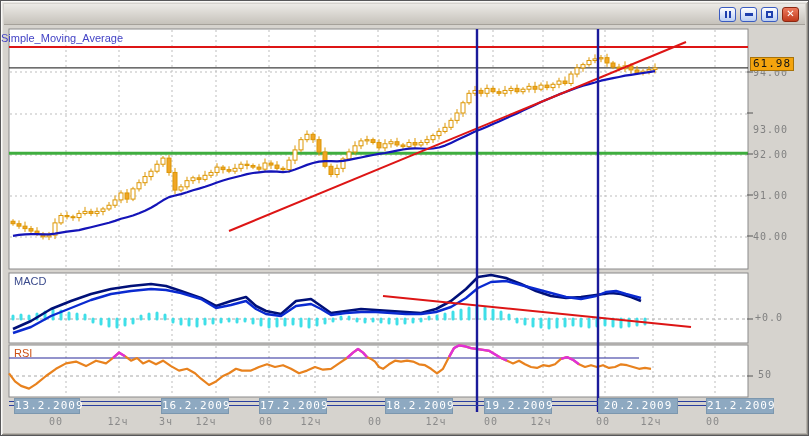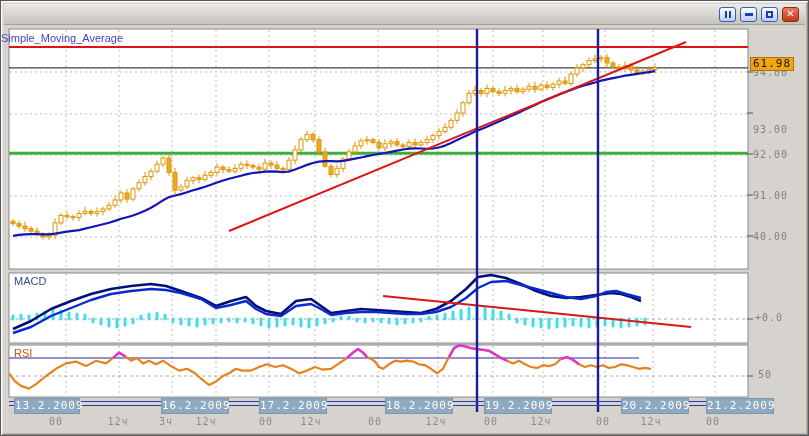--- a/index.html
+++ b/index.html
@@ -491,21 +491,21 @@
       <div class="price-tick axis-num" style="top: 66px;">94.00</div>
       <div class="price-tick axis-num" style="top: 123px;">93.00</div>
       <div class="price-tick axis-num" style="top: 148px;">92.00</div>
       <div class="price-tick axis-num" style="top: 189px;">91.00</div>
       <div class="price-tick axis-num" style="top: 230px;">40.00</div>
       <div class="datebox" style="left: 13px; width: 66px;">13.2.2009</div>
       <div class="datebox" style="left: 160px; width: 68px;">16.2.2009</div>
       <div class="datebox" style="left: 258px; width: 68px;">17.2.2009</div>
       <div class="datebox" style="left: 370px; width: 68px; margin-left: 14px;">18.2.2009</div>
       <div class="datebox" style="left: 483px; width: 68px;">19.2.2009</div>
-      <div class="datebox" style="left: 620px; width: 68px;">20.2.2009</div>
+      <div class="datebox" style="left: 597px; width: 80px;">20.2.2009</div>
       <div class="datebox" style="left: 705px; width: 68px;">21.2.2009</div>
       <div class="timelabel" style="left: 55px;">00</div>
       <div class="timelabel" style="left: 117px;">12ч</div>
       <div class="timelabel" style="left: 165px;">3ч</div>
       <div class="timelabel" style="left: 205px;">12ч</div>
       <div class="timelabel" style="left: 265px;">00</div>
       <div class="timelabel" style="left: 310px;">12ч</div>
       <div class="timelabel" style="left: 374px;">00</div>
       <div class="timelabel" style="left: 435px;">12ч</div>
       <div class="timelabel" style="left: 490px;">00</div>

